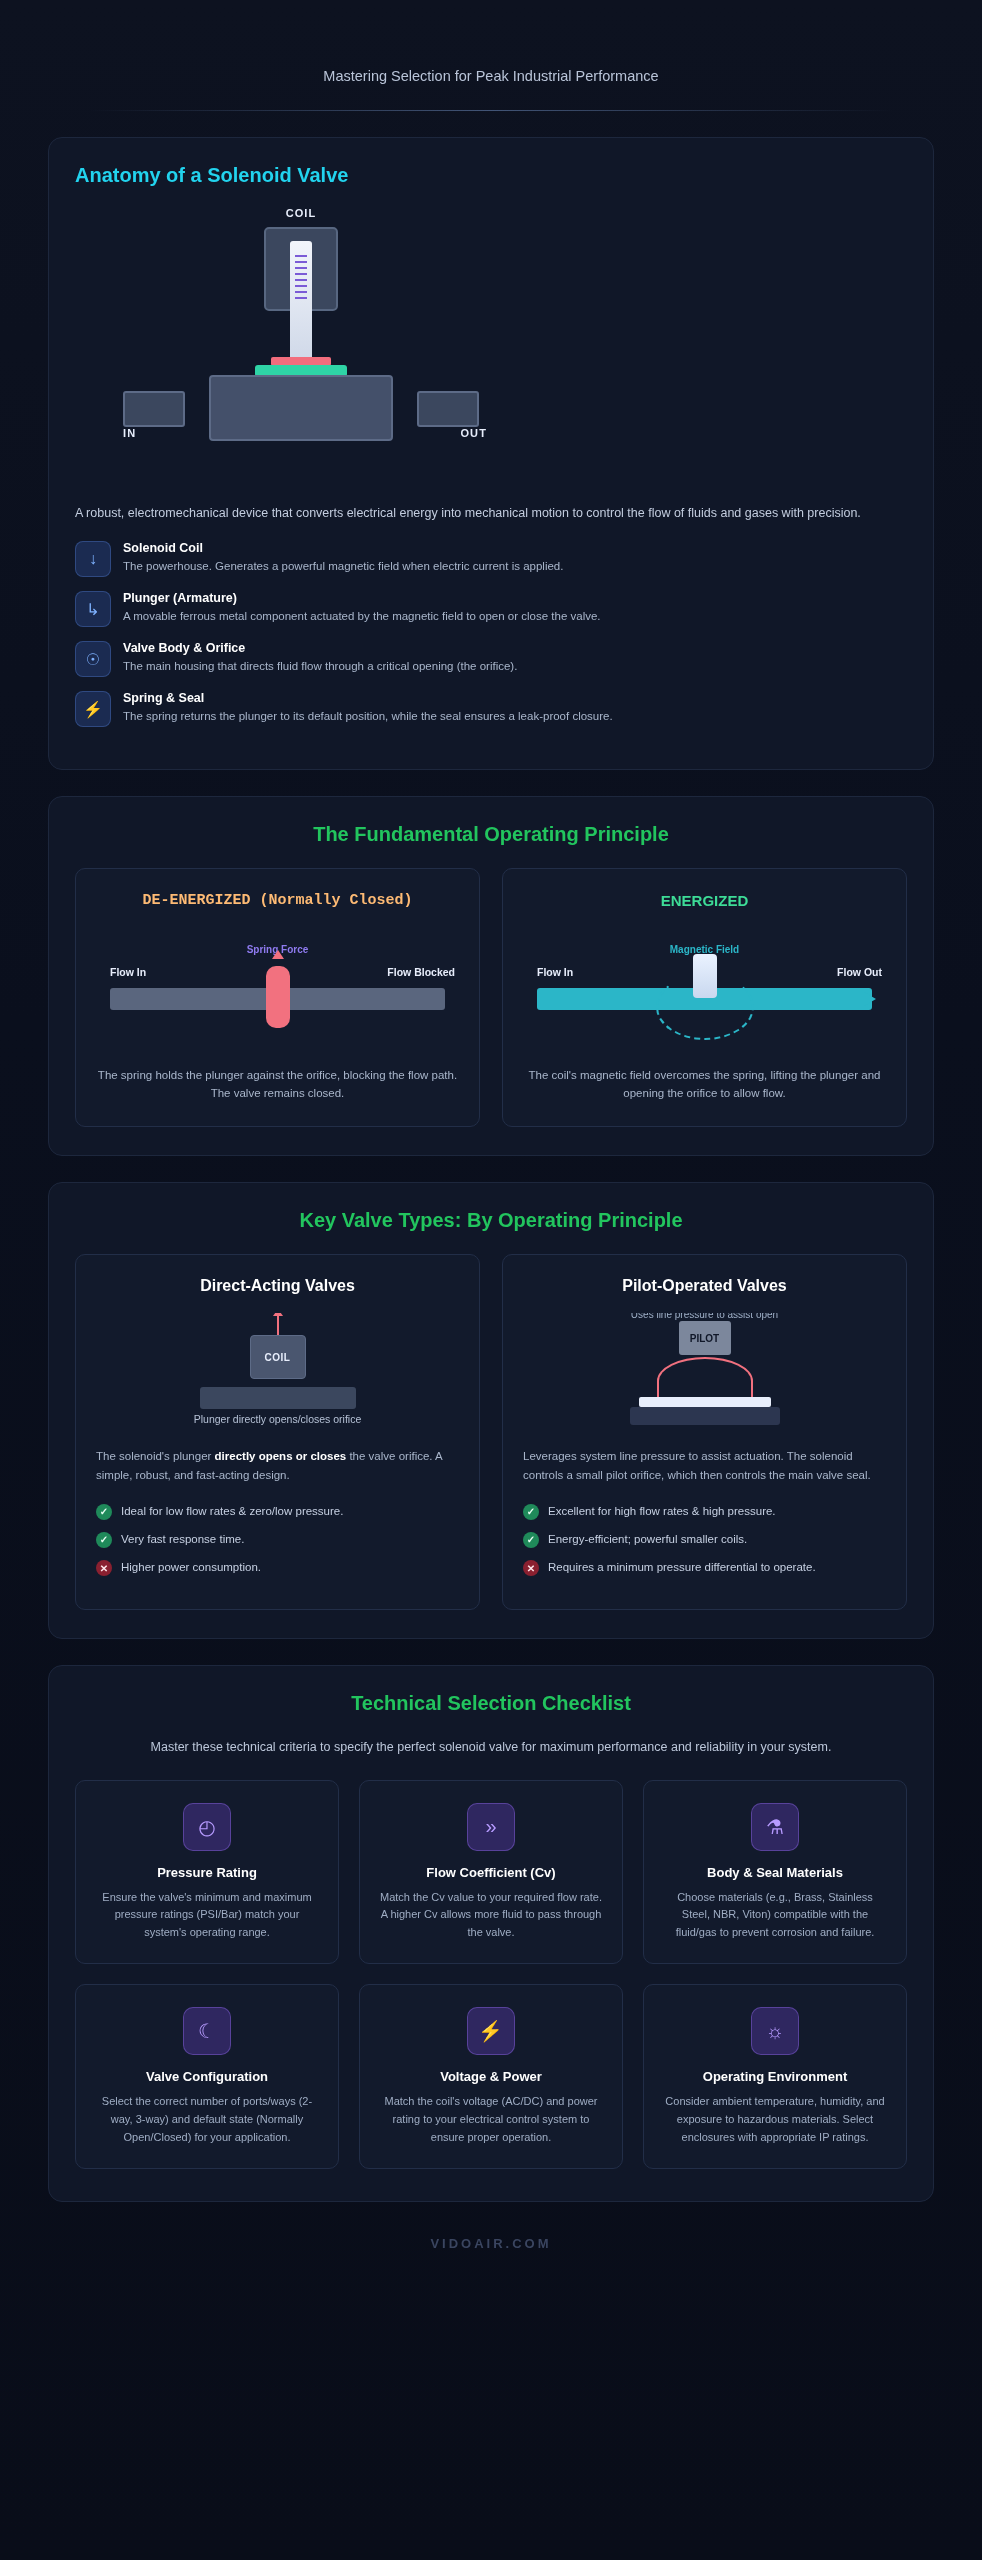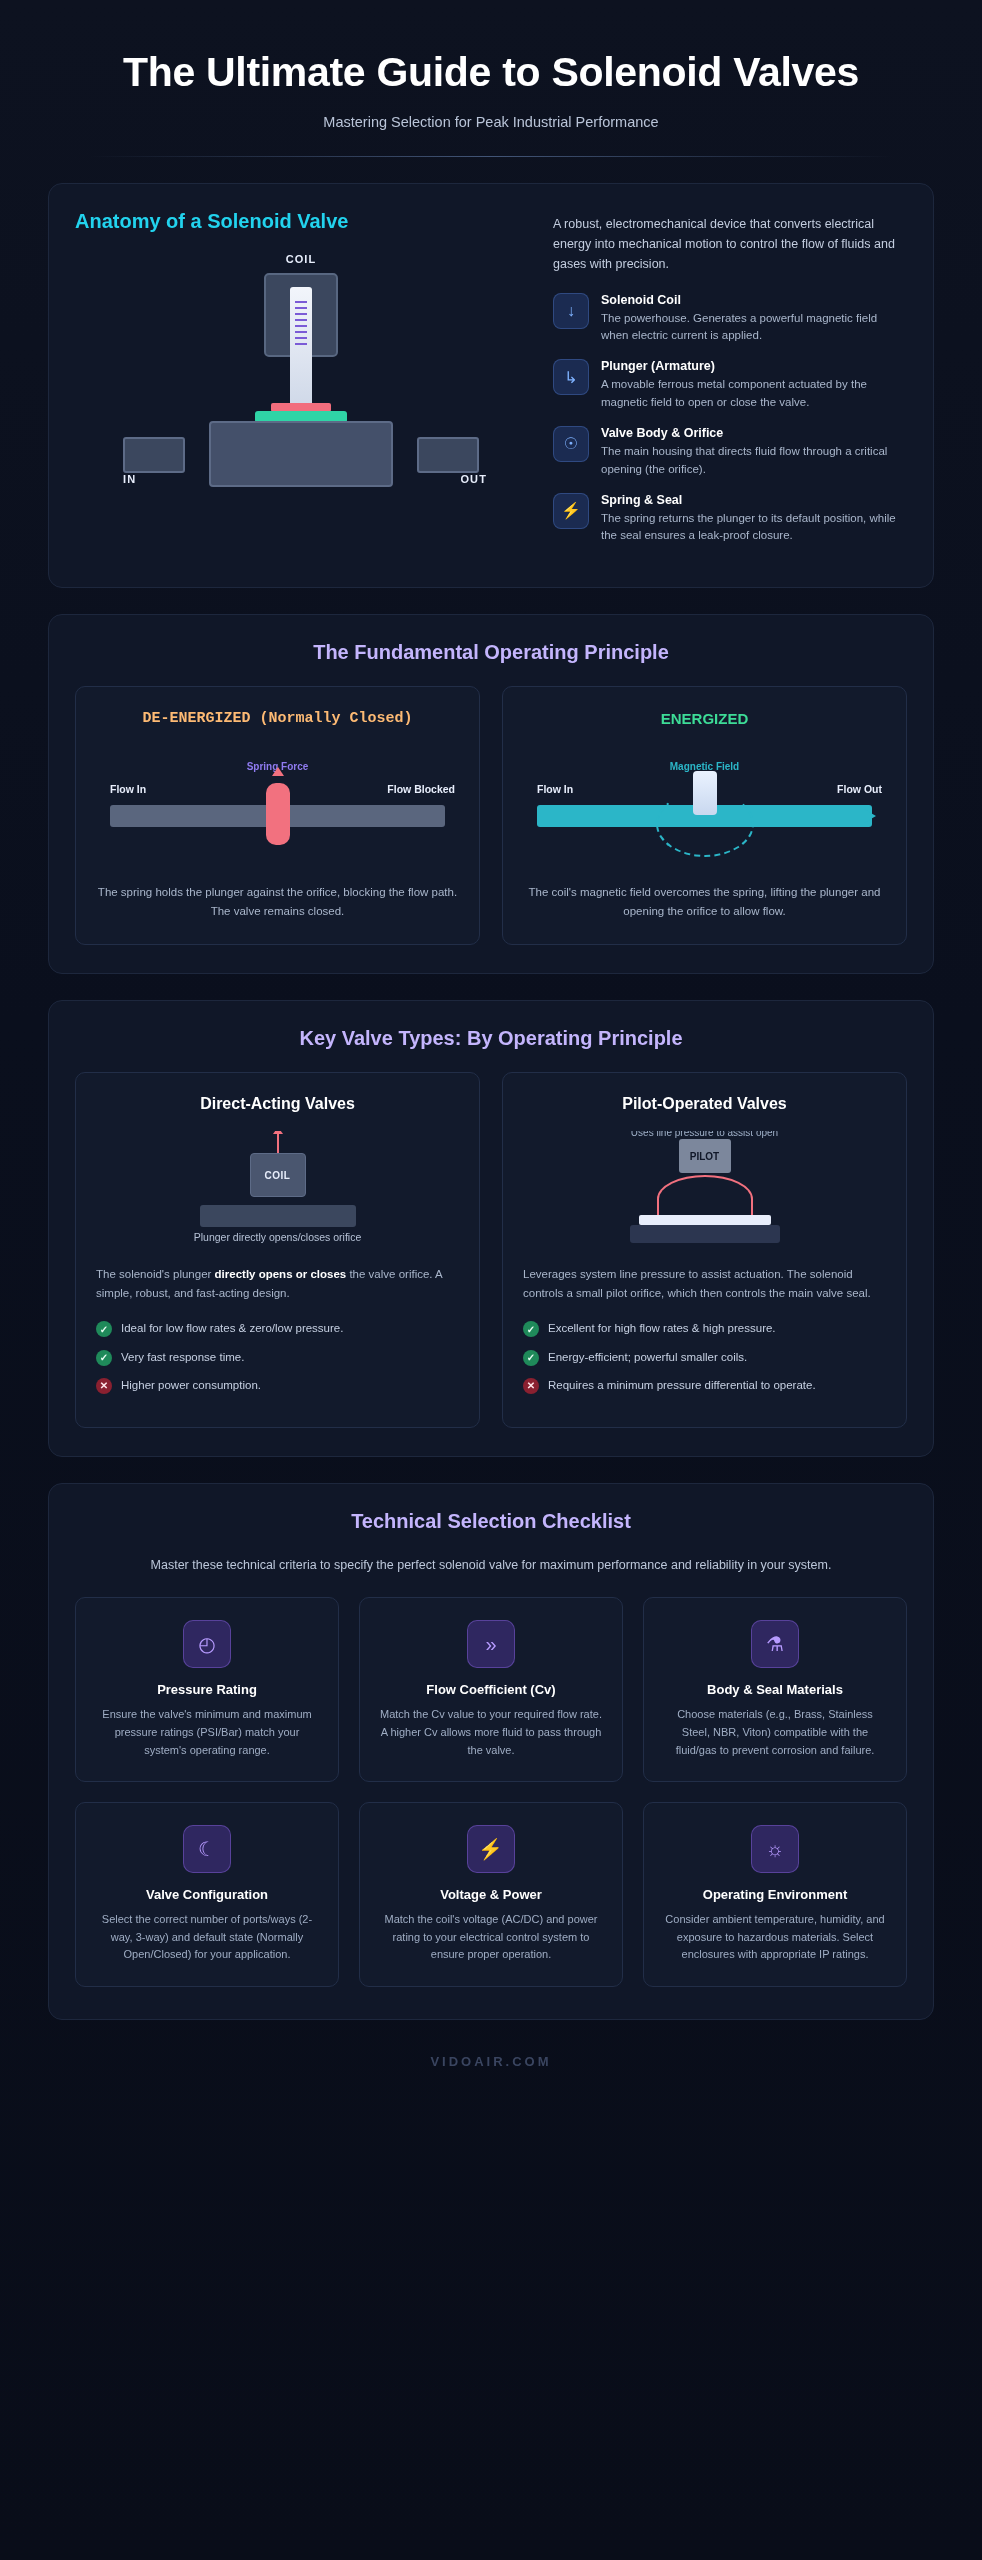--- a/index.html
+++ b/index.html
@@ -41,27 +41,27 @@
   .panel {
     margin-top: 26px;
     background: #101728;
     border: 1px solid #1d273d;
     border-radius: 14px;
     padding: 26px 26px 28px 26px;
   }
   .panel.tight { padding-bottom: 32px; }
   .panel-title {
     text-align: center;
-    color: #c4b5fd;
+    color: #22c55e;
     font-size: 20px;
     font-weight: bold;
     margin-bottom: 22px;
   }
   
-  .anatomy { display: flex; gap: 26px; }
+  .anatomy { display: flex; gap: 26px; flex-direction: column; }
   .anatomy-left { width: 452px; }
   .anatomy-left h2 {
     color: #22d3ee;
     font-size: 20px;
     font-weight: bold;
     margin-bottom: 18px;
   }
   .valve-fig {
     position: relative;
     height: 268px;
@@ -269,21 +269,20 @@
     text-align: center; padding: 34px 0 26px 0;
     font-size: 13px; letter-spacing: 3px; color: #3a4560; font-weight: bold;
   }
 </style>
 </head>
 <body>
 
 <div class="page">
 
   <div class="hdr">
-    <h1>The Ultimate Guide to Solenoid Valves</h1>
     <div class="sub">Mastering Selection for Peak Industrial Performance</div>
     <div class="rule"></div>
   </div>
 
   <div class="panel">
     <div class="anatomy">
       <div class="anatomy-left">
         <h2>Anatomy of a Solenoid Valve</h2>
         <div class="valve-fig">
           <div class="lbl coil-lbl">COIL</div>

